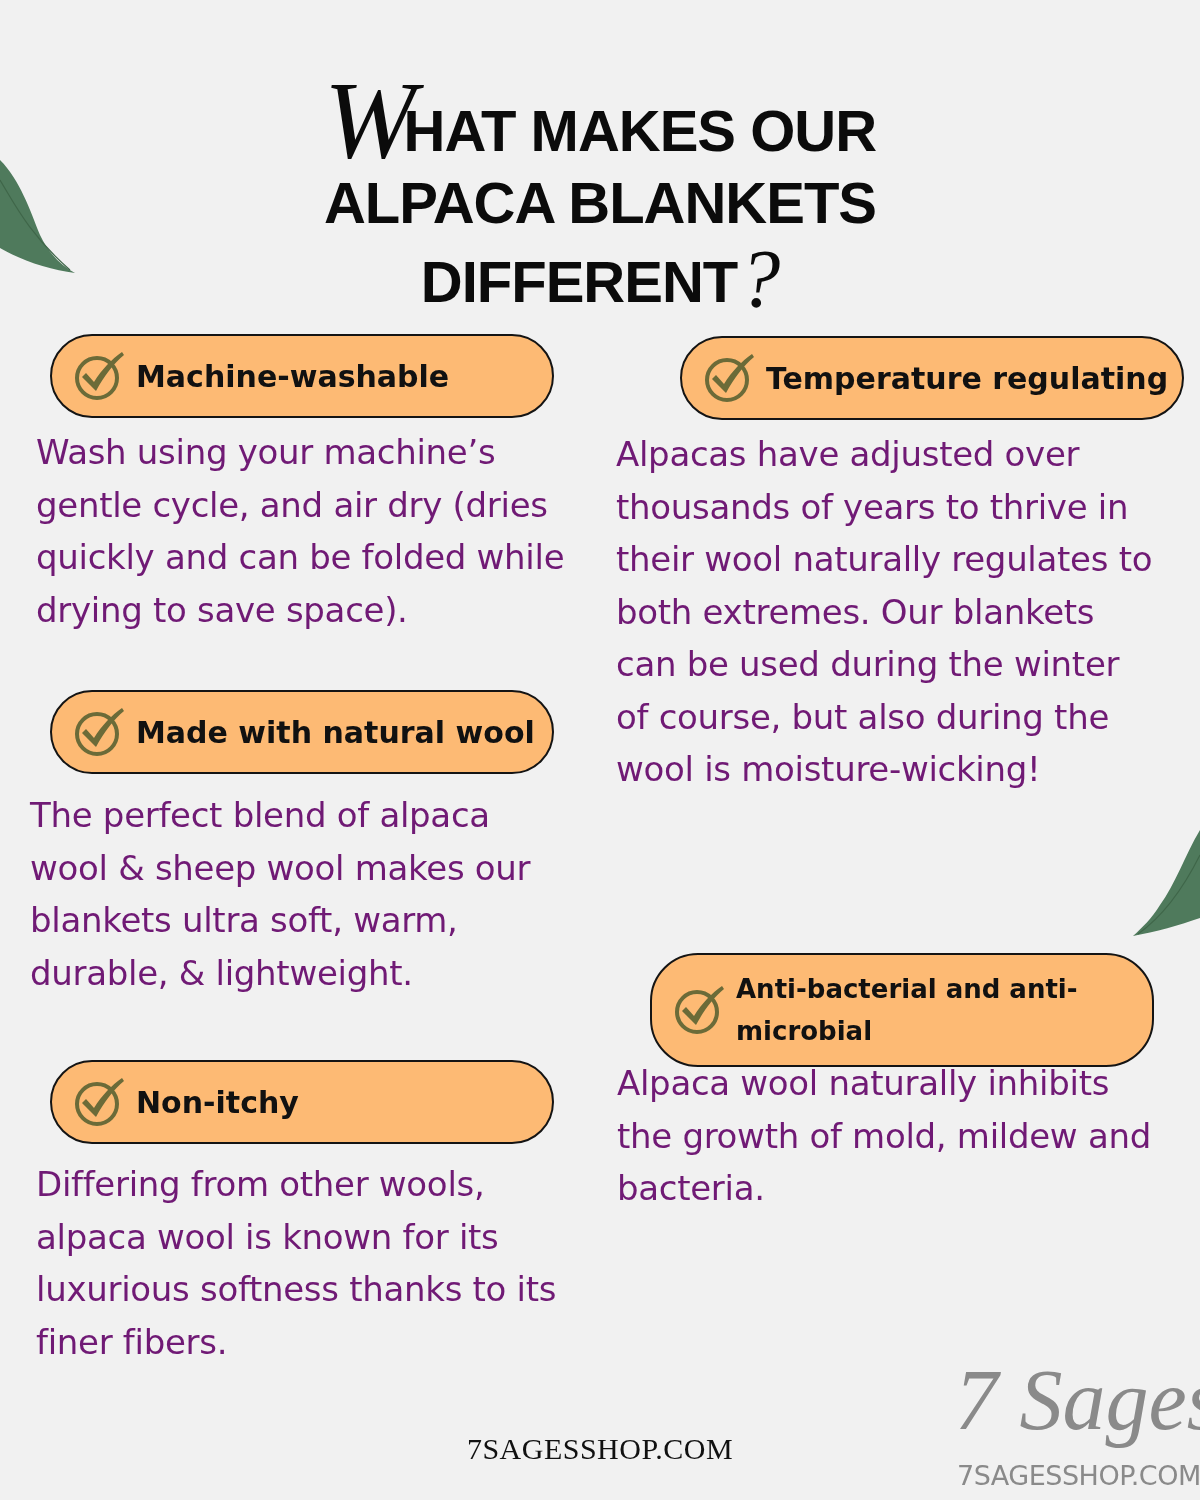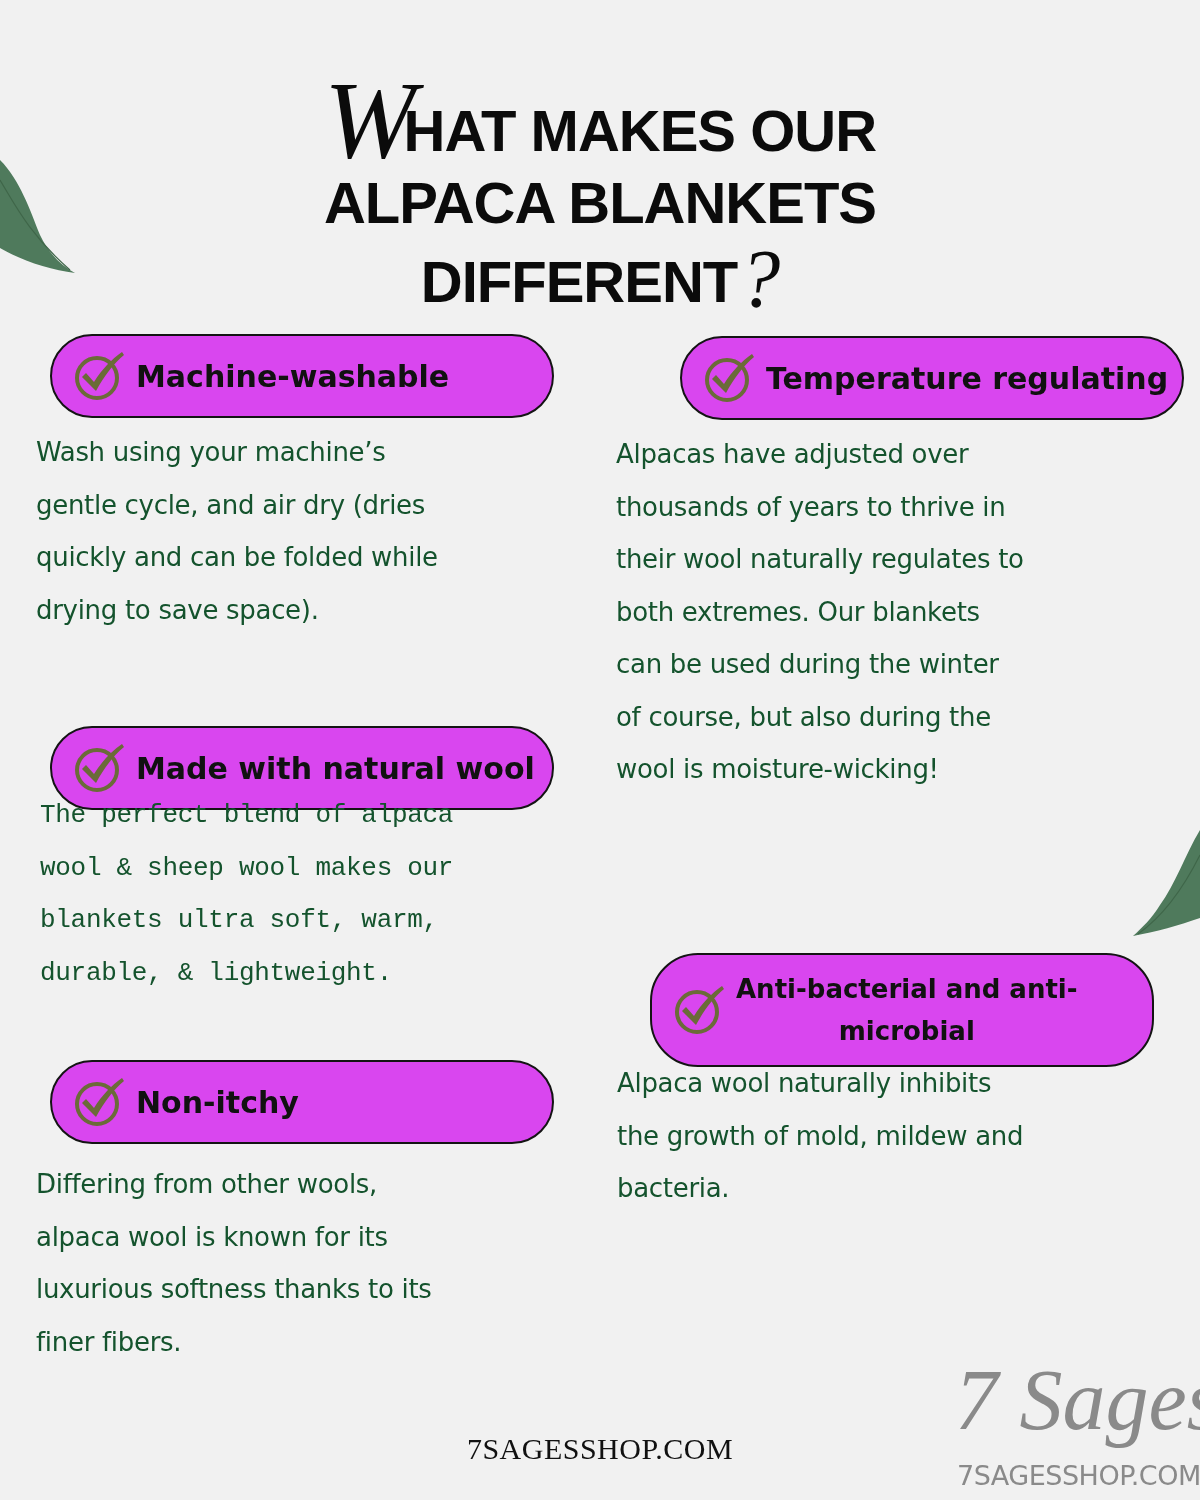--- a/index.html
+++ b/index.html
@@ -18,32 +18,32 @@
   .title .script-w {
     font-family: "Liberation Serif", serif; font-style: italic; font-weight: 400;
     font-size: 110px; position: relative; top: 6px; margin-right: -6px; letter-spacing: -6px;
   }
   .title .script-q {
     font-family: "Liberation Serif", serif; font-style: italic; font-weight: 400;
     font-size: 82px; position: relative; top: 4px; margin-left: 2px;
   }
   .pill {
     position: absolute; box-sizing: border-box; height: 84px;
-    border: 2.5px solid #141414; border-radius: 42px; background: #d946ef;
-    display: flex; align-items: center; padding-left: 20px; text-align: center;
+    border: 2.5px solid #141414; border-radius: 42px; background: #fdba74;
+    display: flex; align-items: center; padding-left: 20px;
   }
   .pill .check { width: 54px; height: 54px; flex: 0 0 54px; margin-right: 10px; }
   .pill .label {
     font-family: "DejaVu Sans", sans-serif; font-weight: 700; font-size: 30px;
     color: #111; letter-spacing: 0px;
   }
   .pill .label.small { font-size: 26px; line-height: 42px; }
   .body {
     position: absolute; font-family: "DejaVu Sans", sans-serif;
-    font-size: 26px; line-height: 52.5px; color: #14532d; letter-spacing: -0.3px;
+    font-size: 34px; line-height: 52.5px; color: #701a75; letter-spacing: -0.3px;
   }
   .footer {
     position: absolute; left: 0; right: 0; top: 1432px; text-align: center;
     font-family: "Liberation Serif", serif; font-size: 30px; color: #111; letter-spacing: 0.5px;
   }
   .logo { position: absolute; left: 955px; top: 1350px; width: 260px; height: 150px; color: #8b8b8b; }
   .logo .script {
     position: absolute; left: 0; top: 0; font-family: "Liberation Serif", serif;
     font-style: italic; font-size: 86px; line-height: 100px; color: #8a8a8a; white-space: nowrap;
   }
@@ -85,27 +85,27 @@
     </svg>
   <span class="label">Machine-washable</span>
 </div>
 <div class="body" style="left:36px;top:426px;width:560px;">
   <div>Wash using your machine’s</div>
   <div>gentle cycle, and air dry (dries</div>
   <div>quickly and can be folded while</div>
   <div>drying to save space).</div>
 </div>
 
-<div class="pill" style="left:50px;top:690px;width:504px;margin-top:36px;">
+<div class="pill" style="left:50px;top:690px;width:504px;">
   <svg class="check">
       <use href="#chk"></use>
     </svg>
   <span class="label">Made with natural wool</span>
 </div>
-<div class="body" style="left:40px;top:789px;width:560px;font-family:Liberation Mono, monospace;">
+<div class="body" style="left:30px;top:789px;width:560px;">
   <div>The perfect blend of alpaca</div>
   <div>wool &amp; sheep wool makes our</div>
   <div>blankets ultra soft, warm,</div>
   <div>durable, &amp; lightweight.</div>
 </div>
 
 <div class="pill" style="left:50px;top:1060px;width:504px;">
   <svg class="check">
       <use href="#chk"></use>
     </svg>

